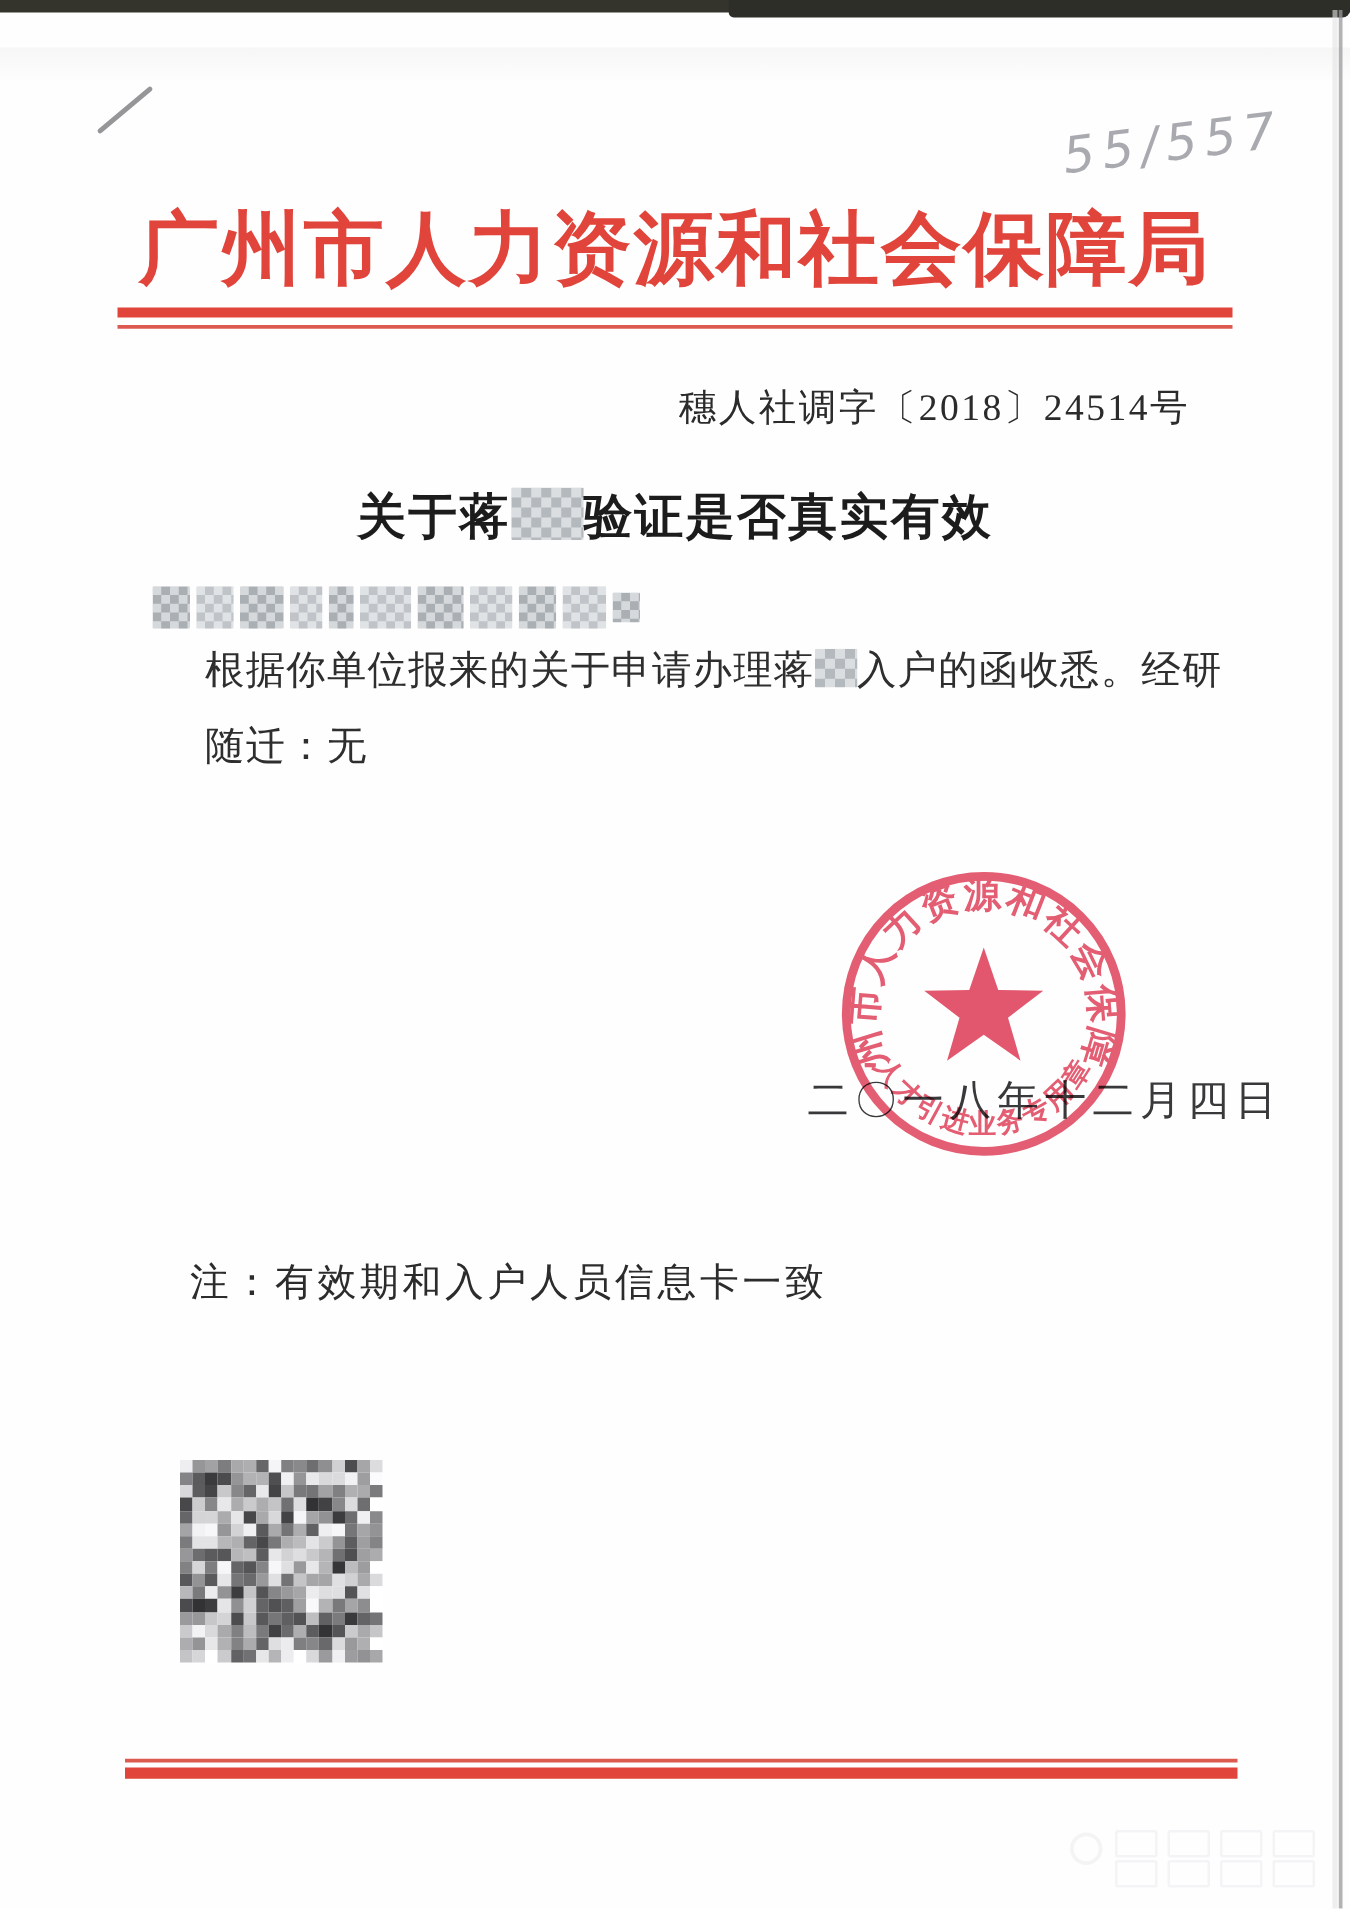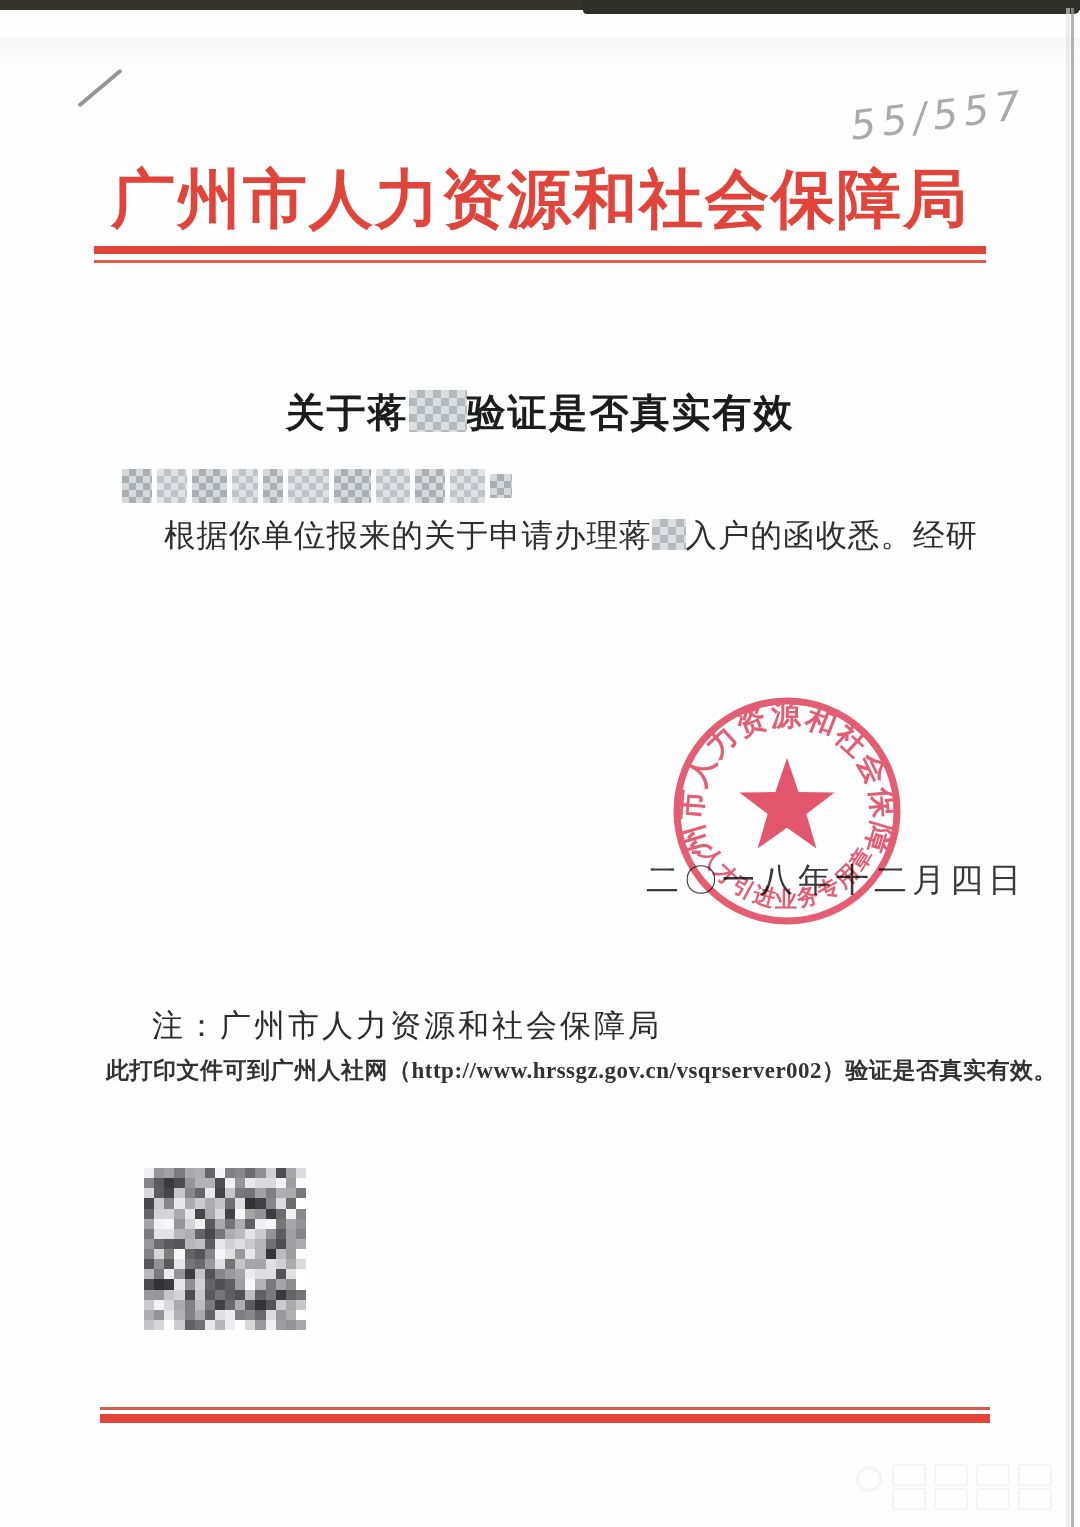--- a/index.html
+++ b/index.html
@@ -85,20 +85,21 @@
   <div class="scan-band"></div>
   <div class="scan-right-edge-soft"></div>
   <div class="scan-right-edge"></div>
   <div class="pencil-slash"></div>
   <div class="handwritten">55/557</div>
 
   <div class="agency-title">广州市人力资源和社会保障局</div>
   <div class="rule rule-top-thick"></div>
   <div class="rule rule-top-thin"></div>
 
+  <div class="doc-number">穗人社调字〔2018〕24514号</div>
 
   <div class="doc-title">
     <span>关于蒋</span><span class="redact redact-title"></span><span>验证是否真实有效</span>
   </div>
 
   <div class="addressee">
     <span style="width:30px"></span>
       <span style="width:30px"></span>
       <span style="width:35px"></span>
       <span style="width:26px"></span>
@@ -108,41 +109,41 @@
       <span style="width:34px"></span>
       <span style="width:30px"></span>
       <span style="width:35px"></span>
       <span style="width:22px;height:24px"></span>
   </div>
 
   <div class="body-text">
     <div class="indent">
       <span>根据你单位报来的关于申请办理蒋</span><span class="redact redact-one"></span><span>入户的函收悉。经研</span>
     </div>
+    <div class="indent migration-line">随迁：无</div>
   </div>
 
   <div class="sign-date">二〇一八年十二月四日</div>
 
   <svg class="seal" viewBox="0 0 246 246">
     <circle cx="123" cy="123" r="110" fill="none" stroke="#e25168" stroke-width="7"></circle>
     <polygon fill="#e14a62" points="123,70 134.6,104 170.6,104.5 142.4,126.1 152.4,160.5 123,139.8 93.6,160.5 103.6,126.1 75.4,104.5 111.4,104"></polygon>
     <defs>
       <path id="ringPath" d="M 55 176 A 86 86 0 1 1 191 176" fill="none"></path>
       <path id="bannerPath" d="M 35 161 A 96 96 0 0 0 211 161" fill="none"></path>
     </defs>
     <text font-size="30" fill="#e25168" letter-spacing="2" font-weight="700" font-family="Liberation Serif, serif">
       <textPath href="#ringPath" startOffset="50%" text-anchor="middle">广州市人力资源和社会保障局</textPath>
     </text>
     <text font-size="22" fill="#e25168" letter-spacing="2" font-weight="700" font-family="Liberation Serif, serif">
       <textPath href="#bannerPath" startOffset="50%" text-anchor="middle">人才引进业务专用章</textPath>
     </text>
   </svg>
 
-  <div class="note-line">注：广州市人力资源和社会保障局</div>
-  <div class="verify-line">此打印文件可到广州人社网（http://www.hrssgz.gov.cn/vsqrserver002）验证是否真实有效。</div>
+  <div class="note-line">注：有效期和入户人员信息卡一致</div>
 
   <div class="qr">
       <div style="background: rgb(238, 238, 240);"></div>
       <div style="background: rgb(150, 150, 152);"></div>
       <div style="background: rgb(162, 162, 164);"></div>
       <div style="background: rgb(125, 125, 127);"></div>
       <div style="background: rgb(169, 169, 171);"></div>
       <div style="background: rgb(174, 174, 176);"></div>
       <div style="background: rgb(102, 102, 104);"></div>
       <div style="background: rgb(245, 245, 247);"></div>

